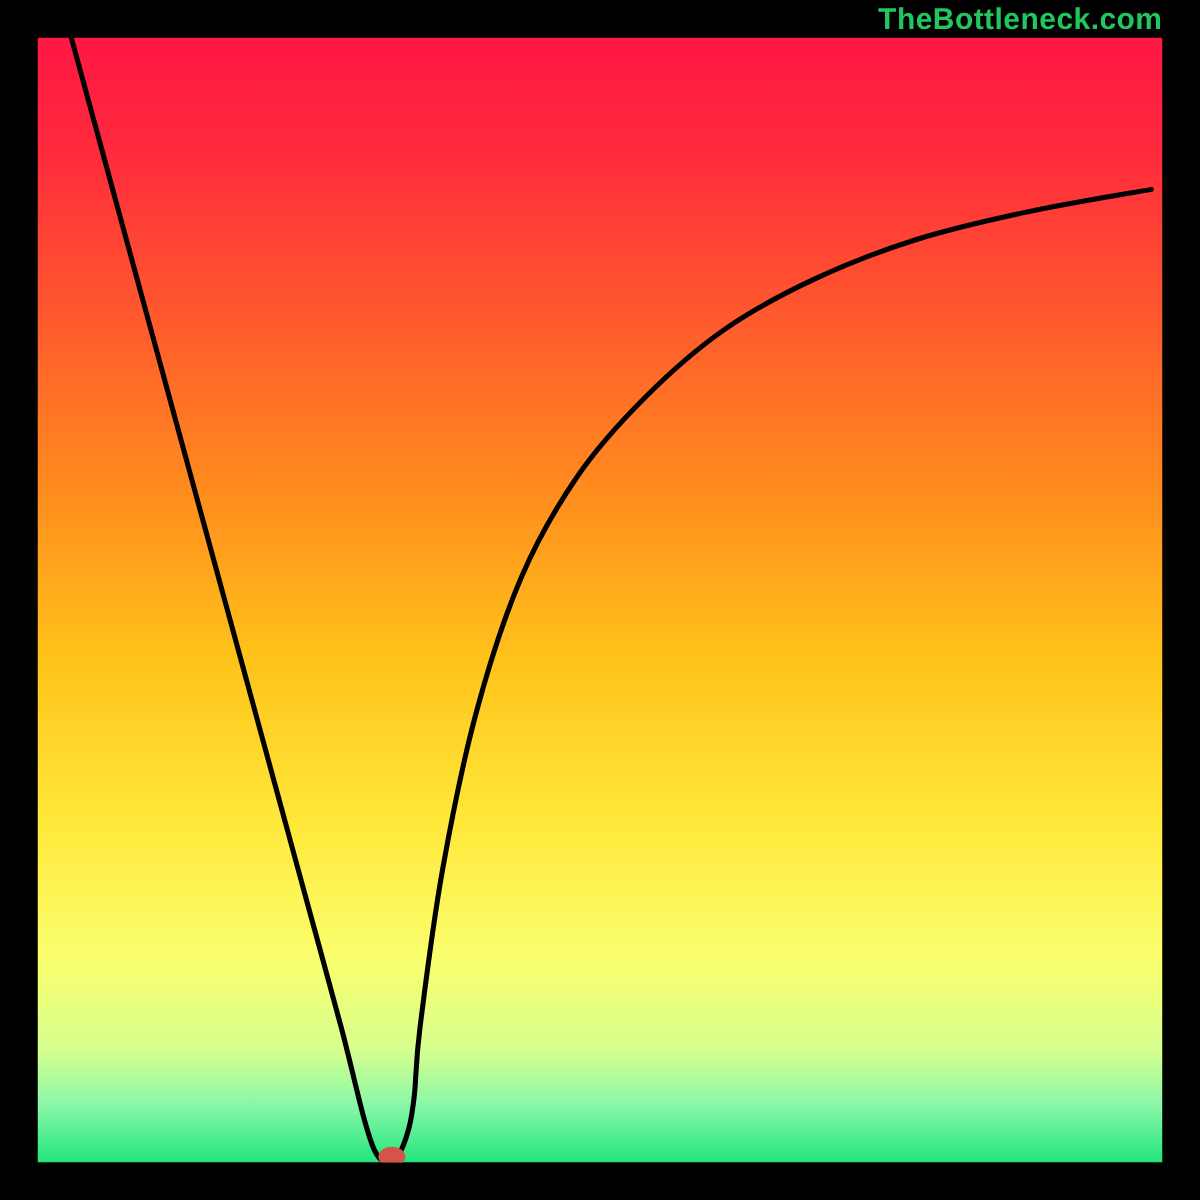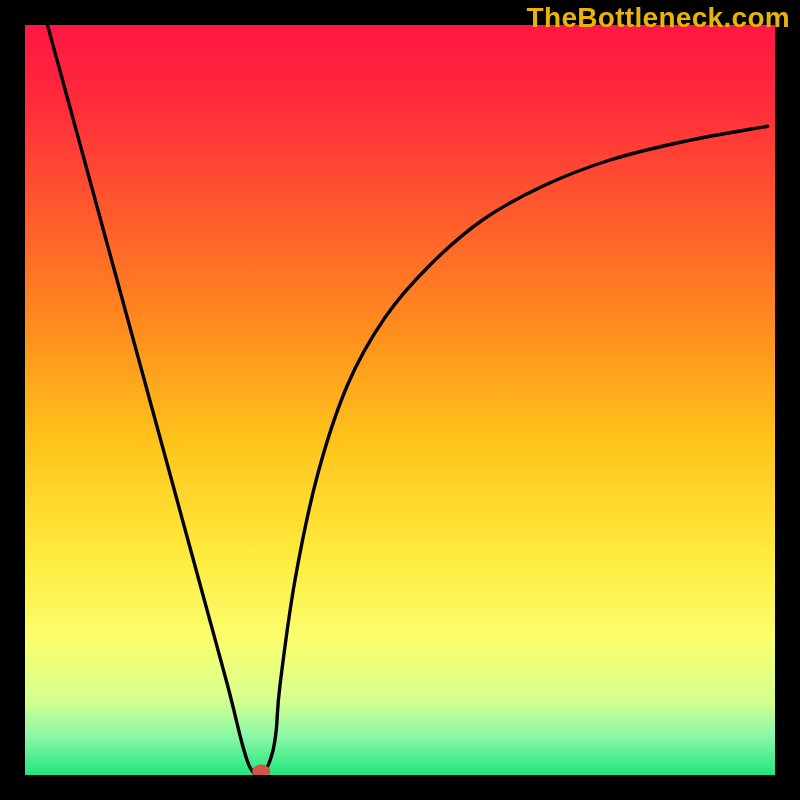--- a/index.html
+++ b/index.html
@@ -12,23 +12,23 @@
   }
   .frame {
     position: relative;
     width: 800px;
     height: 800px;
     background: #000;
   }
   .watermark {
     position: absolute;
     top: 2px;
-    right: 10px;
-    color: #eab308;
-    font-size: 28px;
+    right: 25px;
+    color: #22c55e;
+    font-size: 20px;
     font-weight: bold;
     letter-spacing: 0.3px;
     z-index: 5;
   }
   .plot-outer {
     position: absolute;
     left: 25px;
     top: 25px;
     width: 750px;
     height: 750px;

